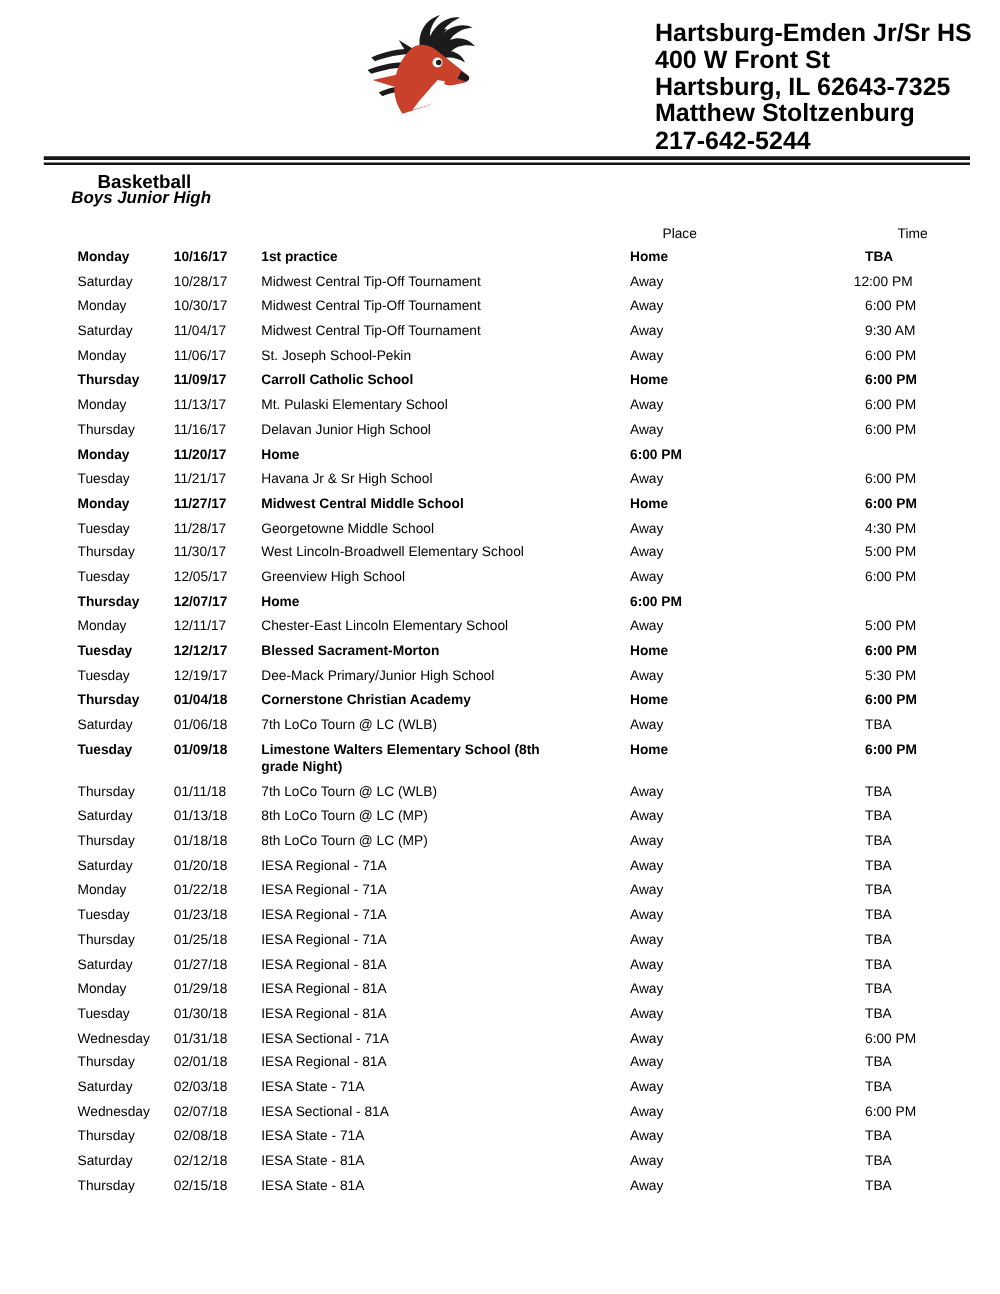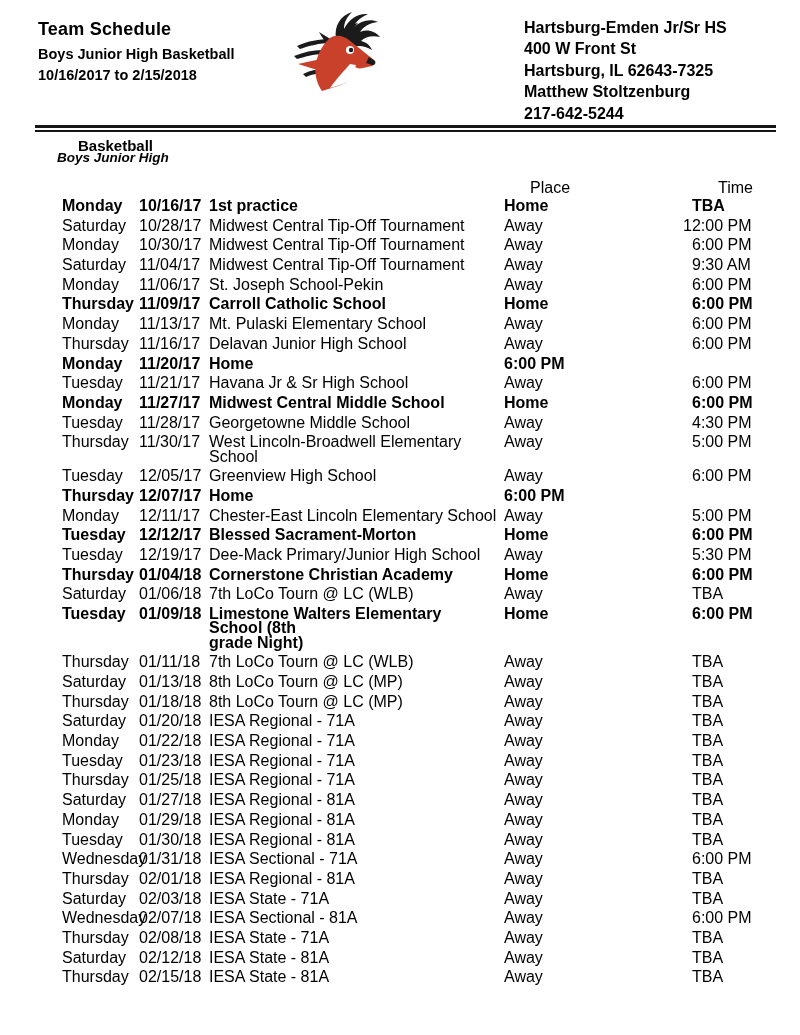--- a/index.html
+++ b/index.html
@@ -15,34 +15,34 @@
 
   
   .header-left { position:absolute; left:38px; top:19px; }
   .doc-title   { font-size:18px; font-weight:bold; letter-spacing:.2px; }
   .doc-subtitle{ font-size:14.5px; font-weight:bold; margin-top:6px; }
   .doc-range   { font-size:14.5px; font-weight:bold; margin-top:5px; }
 
   .logo-wrap { position:absolute; left:294px; top:8px; width:100px; height:96px; }
   .logo-wrap svg { width:100%; height:100%; display:block; }
 
-  .header-right { position:absolute; left:524px; top:17px; font-size:16px; font-weight:bold; }
+  .header-right { position:absolute; left:524px; top:17px; font-size:20px; font-weight:bold; }
   .header-right div { line-height:21.4px; white-space:nowrap; }
 
   
   .rule { position:absolute; left:35px; top:125px; width:741px; }
   .rule-thick { height:3px;   background:#151515; }
   .rule-thin  { height:1.5px; background:#151515; margin-top:2px; }
 
   
   .section-title { position:absolute; left:43px; top:137px; font-size:15px; font-weight:bold;margin-left:35px; }
   .section-sub   { position:absolute; left:57px; top:150px; font-size:13.5px; font-weight:bold; font-style:italic; }
 
   
-  .sched { position:absolute; left:0; top:181px; width:732px; font-size:16px; }
+  .sched { position:absolute; left:0; top:181px; width:732px; font-size:11px; }
   .colheads {
     display:grid;
     grid-template-columns:77px 70px 295px 188px 82px;
     padding-left:88px;
     line-height:13px;
     margin-bottom:5px;
   }
   .row {
     display:grid;
     grid-template-columns:77px 70px 295px 188px 82px;
@@ -53,25 +53,20 @@
   .row.bold { font-weight:bold; }
   .row.gap-before { margin-top:4px; }
   .cell-event { white-space:pre-line; padding-right:6px; }
   .cell-time.shift { margin-left:-9px; }
 </style>
 </head>
 <body>
 
 <div class="page">
 
-  <div class="header-left">
-    <div class="doc-title">Team Schedule</div>
-    <div class="doc-subtitle">Boys Junior High Basketball</div>
-    <div class="doc-range">10/16/2017 to 2/15/2018</div>
-  </div>
 
   <div class="logo-wrap">
     <svg viewBox="0 0 100 96" xmlns="http://www.w3.org/2000/svg">
 
       <path d="M3,38 C14,33 25,31 36,31 L37,35 C26,35 14,38 6,41 Z" fill="#1b1b1b"></path>
       <path d="M0,48 C10,44 19,42 28,42 L29,46 C20,46 10,49 3,51 Z" fill="#1b1b1b"></path>
       <path d="M4,56 L36,49 L38,60 L20,61 Z" fill="#c9402b"></path>
       <path d="M9,66 C17,62 24,61 31,61 L32,65 C24,65 16,67 12,69 Z" fill="#1b1b1b"></path>
 
       <path d="M42,31 C40,18 46,8 58,4 C52,10 50,15 50,21 C55,11 64,5 74,6 C66,10 61,14 59,20 C66,13 76,10 84,14 C75,15 69,19 66,24 C73,21 81,23 86,29 C78,27 71,29 67,33 C72,34 76,37 78,42 C71,38 65,37 60,39 L52,39 Z" fill="#1b1b1b"></path>

